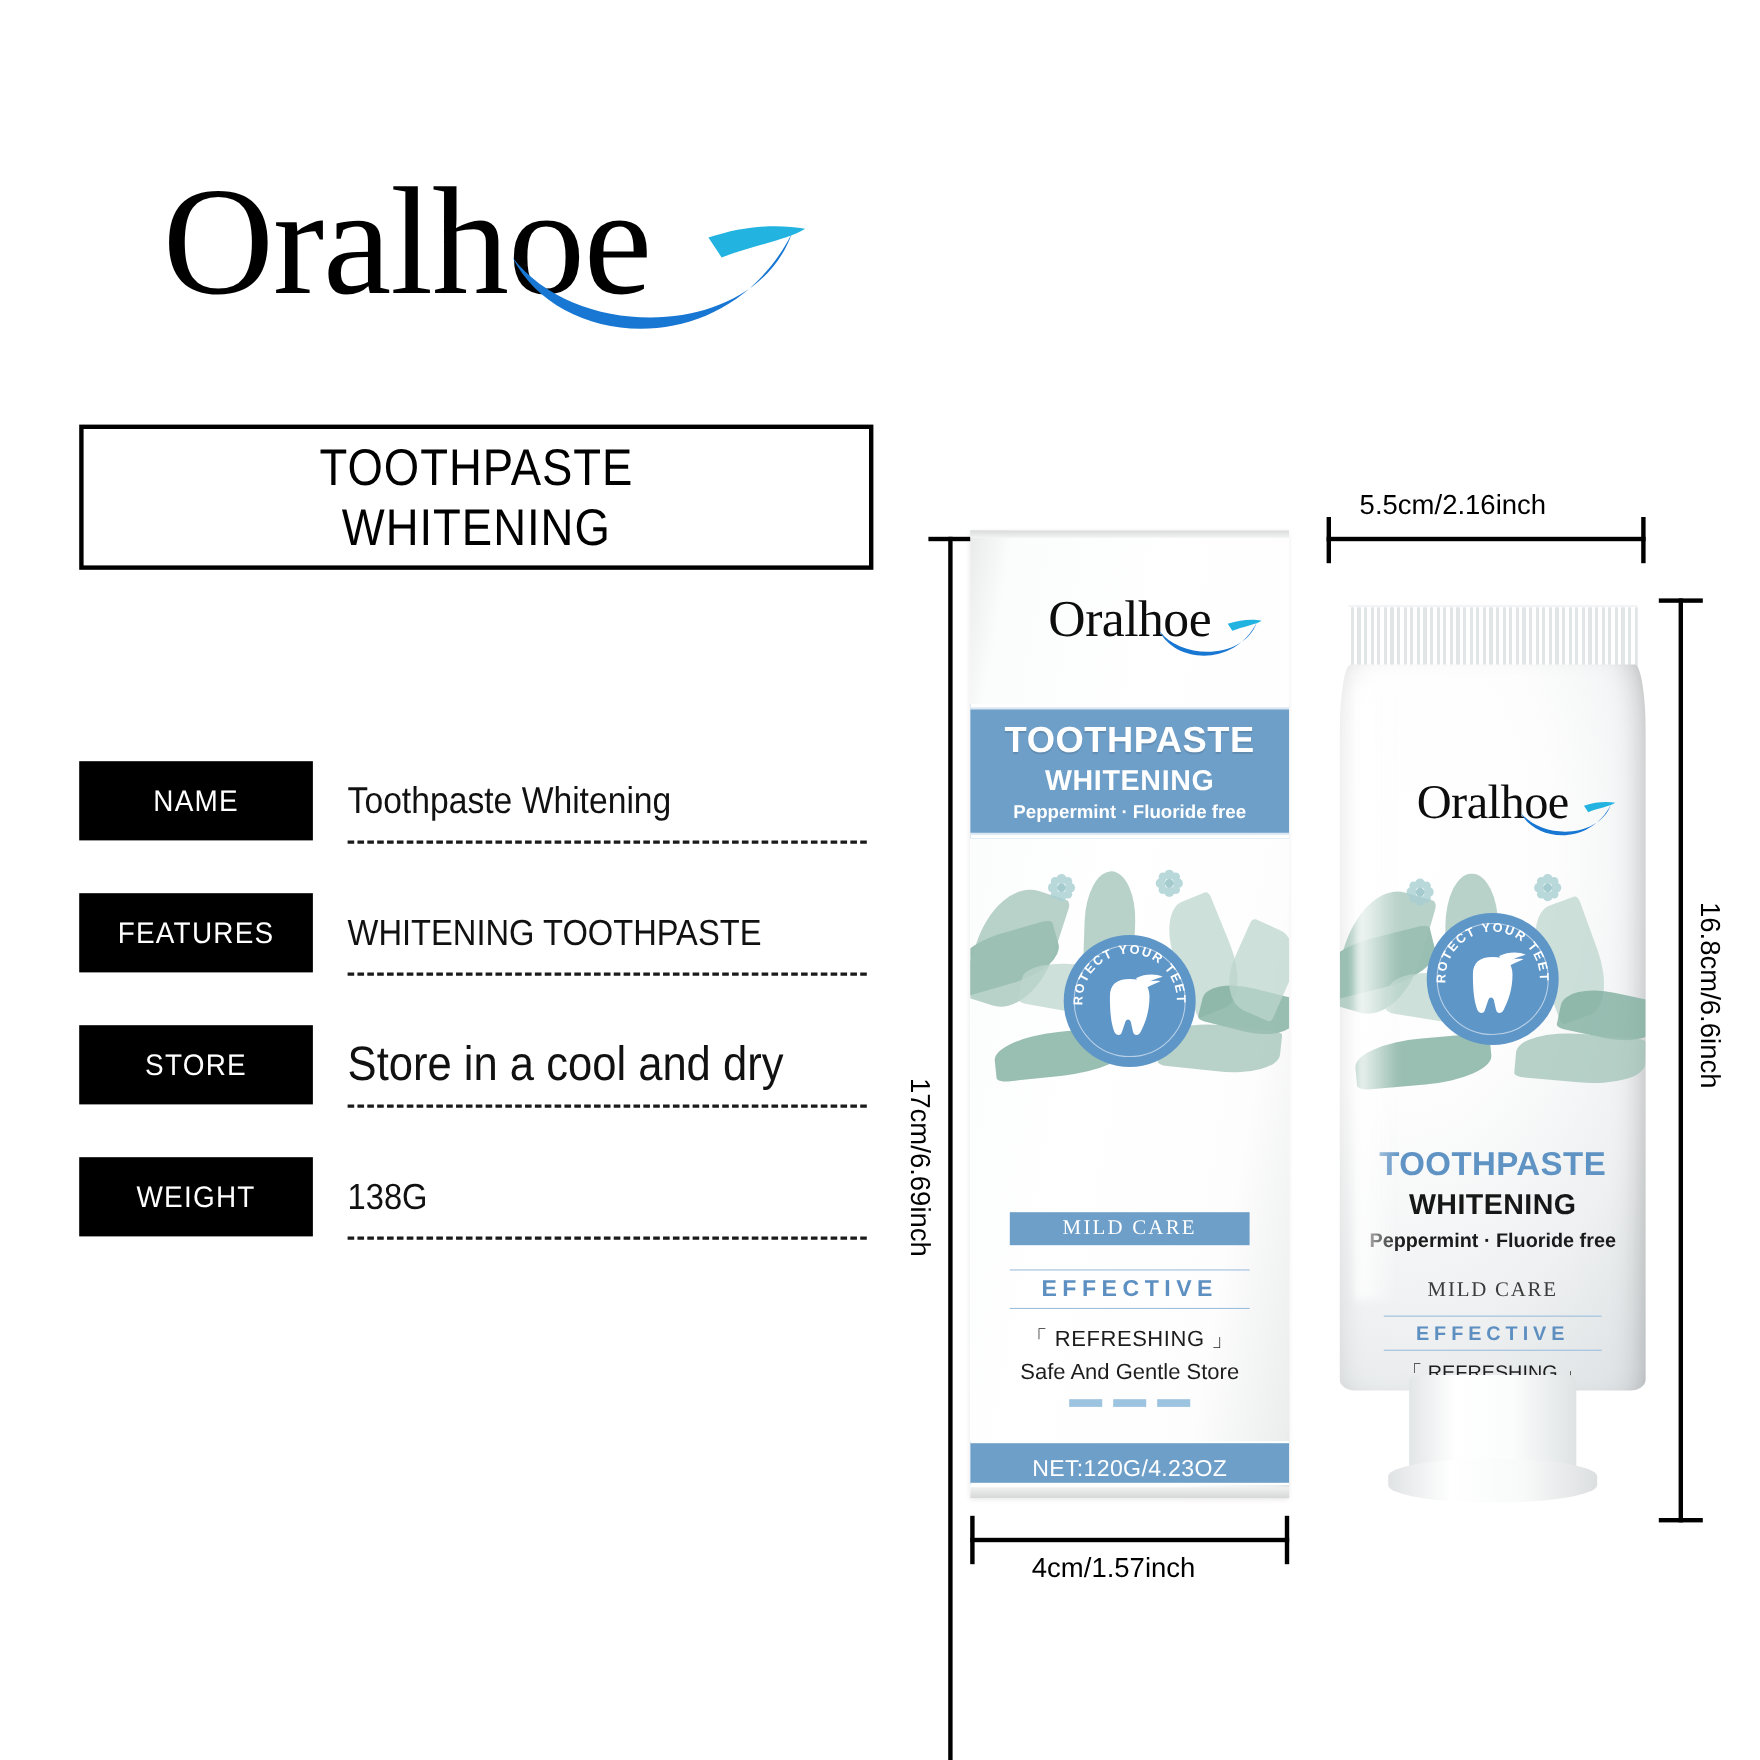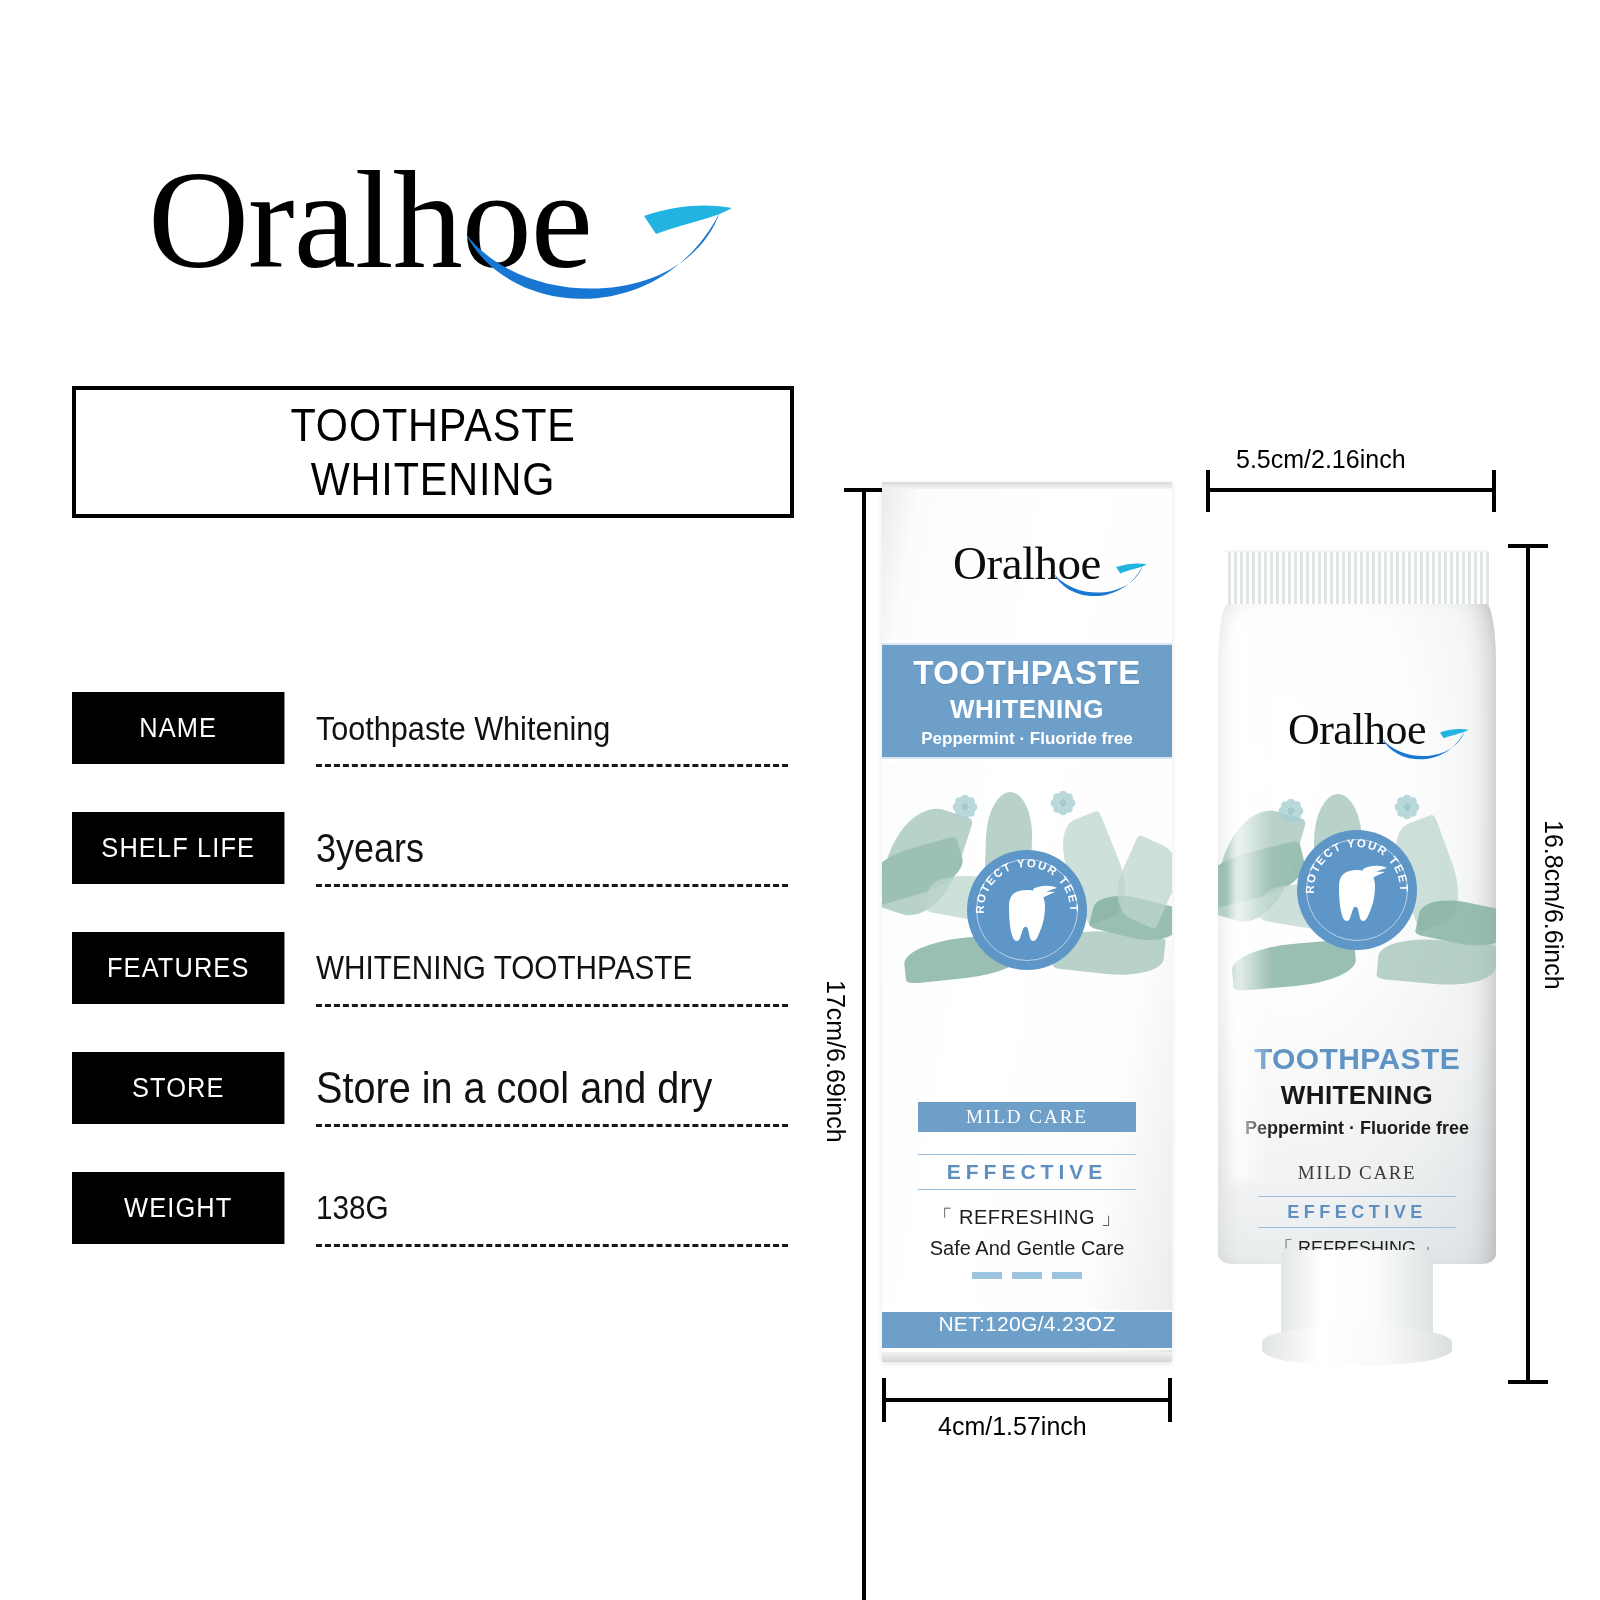--- a/index.html
+++ b/index.html
@@ -112,21 +112,21 @@
   .refresh-blk{position:absolute;left:0;width:100%;text-align:center;color:#1d1d1d;}
   #box-refresh{top:722px;}
   .refresh-blk .r1{font-size:20px;letter-spacing:.5px;}
   .refresh-blk .r2{font-size:20px;margin-top:6px;}
 
   .dash3{position:absolute;left:0;width:100%;display:flex;justify-content:center;gap:10px;}
   #box-dash3{top:790px;}
   .dash3 i{display:block;width:30px;height:7px;background:#9cc3e0;}
 
   .net-band{position:absolute;left:0;width:100%;height:36px;background:#6e9fc9;
-    display:flex;align-items:flex-start;justify-content:center;
+    display:flex;align-items:flex-end;justify-content:center;
     border-top:2px solid #fff;border-bottom:2px solid #fff;}
   #box-net{top:828px;}
   .net-band span{font-size:21px;color:#fff;letter-spacing:.3px;}
 
   
   #product-tube{position:absolute;left:398px;top:110px;width:278px;height:830px;}
   #tube-crimp{position:absolute;left:7px;top:0;width:264px;height:56px;
     background:repeating-linear-gradient(90deg,#ffffff 0 3px,#e2e5e6 3px 6px);
     border-top:2px solid #f3f4f5;border-radius:2px 2px 0 0;}
   #tube-body{position:absolute;left:0;top:54px;width:278px;height:660px;
@@ -185,25 +185,20 @@
 
 <div id="spec-table">
 
   <div class="spec-row">
     <div class="spec-key">NAME</div>
     <div class="spec-val s1">Toothpaste Whitening</div>
     <div class="spec-dash"></div>
   </div>
 
 
-  <div class="spec-row">
-    <div class="spec-key">SHELF LIFE</div>
-    <div class="spec-val s3">3years</div>
-    <div class="spec-dash"></div>
-  </div>
 
   <div class="spec-row">
     <div class="spec-key">FEATURES</div>
     <div class="spec-val s5">WHITENING TOOTHPASTE</div>
     <div class="spec-dash"></div>
   </div>
 
   <div class="spec-row">
     <div class="spec-key">STORE</div>
     <div class="spec-val s4">Store in a cool and dry</div>
@@ -324,21 +319,21 @@
     <div class="mild-band" id="box-mild">
       <span>MILD CARE</span>
     </div>
 
     <div class="eff-row" id="box-eff">
       <span>EFFECTIVE</span>
     </div>
 
     <div class="refresh-blk" id="box-refresh">
       <div class="r1">「 REFRESHING 」</div>
-      <div class="r2">Safe And Gentle Care</div>
+      <div class="r2">Safe And Gentle Store</div>
     </div>
 
     <div class="dash3" id="box-dash3">
         <i></i>
         <i></i>
         <i></i>
       </div>
 
     <div class="net-band" id="box-net">
       <span>NET:120G/4.23OZ</span>

